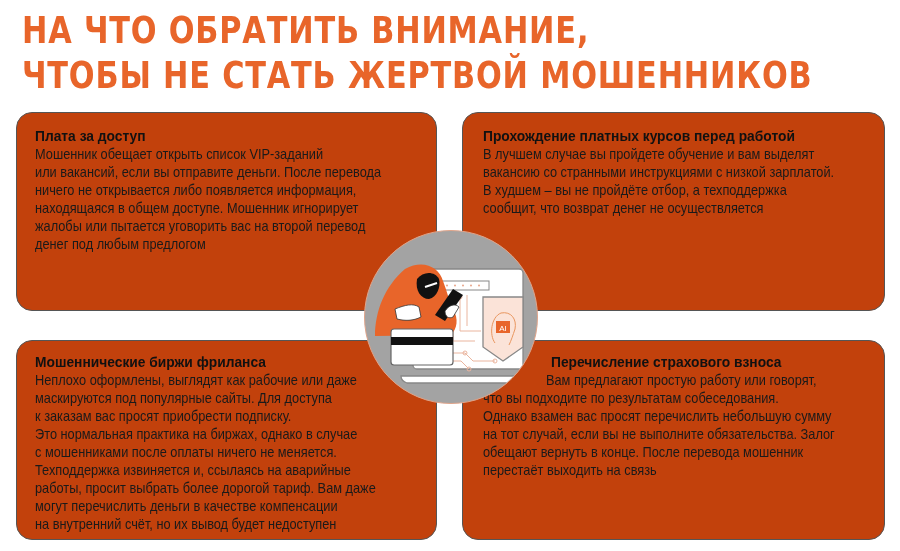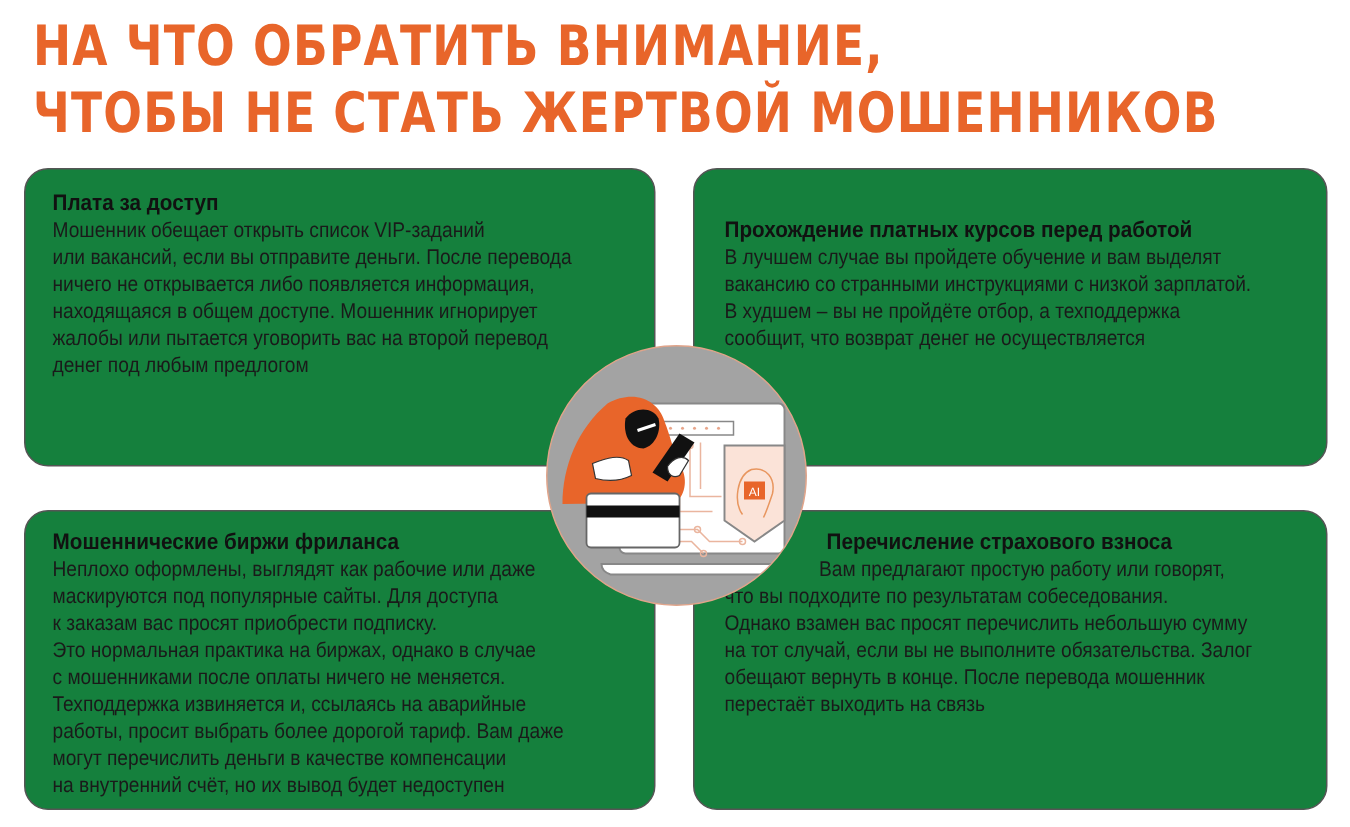--- a/index.html
+++ b/index.html
@@ -1,22 +1,22 @@
 <!DOCTYPE html>
 <html><head>
 <meta charset="utf-8">
 <style>
   html, body { margin:0; padding:0; background:#ffffff; }
   body { width:900px; height:551px; position:relative; overflow:hidden; font-family:"Liberation Sans", sans-serif; color:#1a1a1a; }
   .title { position:absolute; left:22px; top:8px; margin:0; color:#e8652a; font-family:"DejaVu Sans", sans-serif; font-weight:bold; font-size:37px; line-height:45px; letter-spacing:1px; transform:scaleX(0.82); transform-origin:left top; white-space:nowrap; }
-  .card { position:absolute; border:1.6px solid #555; border-radius:16px; background:#15803d; box-sizing:border-box; }
+  .card { position:absolute; border:1.6px solid #555; border-radius:16px; background:#c2410c; box-sizing:border-box; }
   .card h2 { margin:0; font-family:"Liberation Sans", sans-serif; font-weight:bold; font-size:15px; line-height:18px; color:#111; transform:scaleX(0.92); transform-origin:left top; white-space:nowrap; }
   .card p { margin:0; font-size:14.2px; line-height:18px; color:#1a1a1a; white-space:pre-line; transform:scaleX(0.90); transform-origin:left top; width:470px; }
   #card-tl { left:16px; top:112px; width:421px; height:199px; padding:14px 0 0 18px; }
-  #card-tr { left:462px; top:112px; width:423px; height:199px; padding:32px 0 0 20px; }
+  #card-tr { left:462px; top:112px; width:423px; height:199px; padding:14px 0 0 20px; }
   #card-bl { left:16px; top:340px; width:421px; height:200px; padding:12px 0 0 18px; }
   #card-br { left:462px; top:340px; width:423px; height:200px; padding:12px 12px 0 20px; }
   #card-br h2 { margin-left:68px; }
   #card-br p { text-indent:70px; }
   .circle-wrap { position:absolute; left:364px; top:230px; width:172px; height:172px; border-radius:50%; background:#a3a3a3; border:1.2px solid #e0a48a; z-index:5; overflow:hidden; }
   .circle-wrap svg { width:100%; height:100%; display:block; }
 </style>
 </head>
 <body>
 

